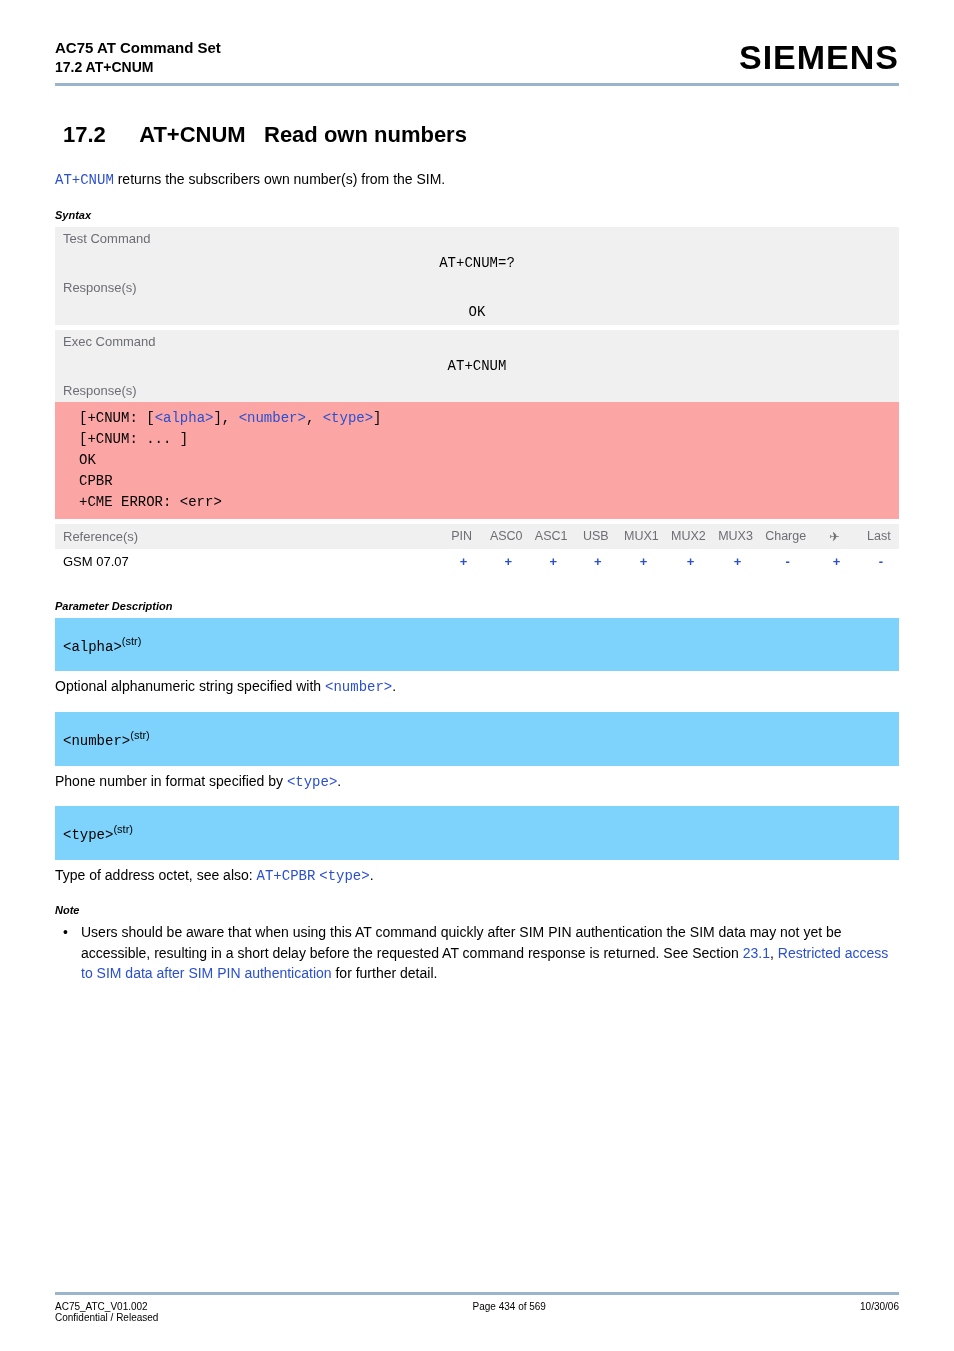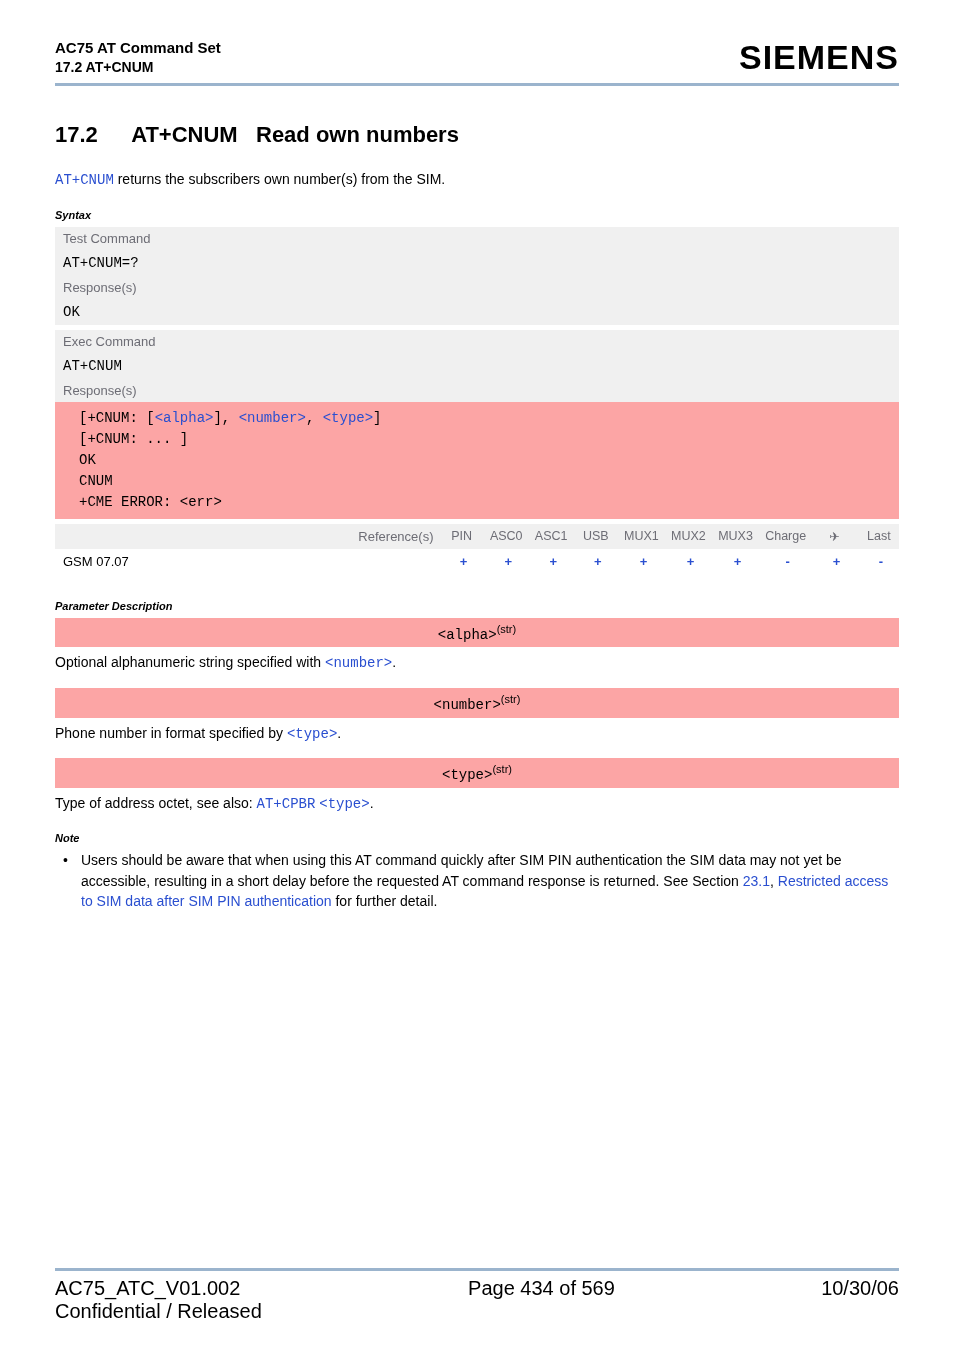--- a/index.html
+++ b/index.html
@@ -27,51 +27,52 @@
     font-family: Arial, sans-serif;
     font-weight: 900;
     font-size: 34px;
     letter-spacing: 1px;
     color: #000;
   }
   h1.section-title {
     font-size: 22px;
     font-weight: bold;
     margin-bottom: 22px;
+    margin-left: 8px;
   }
   h1.section-title .secnum { display:inline-block; margin-right: 28px; }
   p.intro { margin-bottom: 18px; line-height: 1.4; }
   .link { color: #2a4fd0; }
   .mono-link { font-family: "Courier New", Courier, monospace; color:#2a4fd0; }
   h3.sub { font-style: italic; font-weight: bold; font-size: 11px; margin: 4px 0 6px 0; }
   .box { background: #f0f0f0; padding: 4px 8px; color:#6d6d75; font-size:13px; }
-  .box-code { background: #f0f0f0; padding: 5px 8px; font-family: "Courier New", Courier, monospace; font-size:14px; color:#000; }
+  .box-code { background: #f0f0f0; padding: 5px 8px; font-family: "Courier New", Courier, monospace; font-size:14px; color:#000;text-align:center; }
   .resp-block { background:#fca5a5; padding:6px 24px; font-family:"Courier New",Courier,monospace; font-size:14px; color:#000; line-height:1.5; }
   .gap { height: 5px; }
   .reftable { width:100%; border-collapse: collapse; }
   .reftable td, .reftable th { font-size:13px; padding:5px 0; }
   .reftable .hdrrow { background:#f0f0f0; color:#6d6d75; }
   .reftable .hdrrow td { padding-left: 8px; padding-right:4px;}
   .reftable .bodyrow td { padding-left: 8px; }
   .reftable .cell { text-align:center; width:44px; color:#2a4fd0; font-weight:bold; }
   .reftable .cell-head { text-align:center; width:44px; color:#6d6d75; font-weight:normal; font-size:12.5px;}
-  .param-head { background:#fca5a5; padding:5px 8px; font-family:"Courier New",Courier,monospace; font-size:14px;text-align:center; }
+  .param-head { background:#7dd3fc; padding:17px 8px; font-family:"Courier New",Courier,monospace; font-size:14px; }
   .sup { font-size:11px; vertical-align: super; font-family: Arial,Helvetica,sans-serif;}
   .paradesc { padding: 6px 0 14px 0; line-height:1.4; }
   .note-list { margin: 6px 0 0 4px; line-height:1.45; }
   .note-list li { list-style: none; position: relative; padding-left: 22px; }
   .note-list li::before { content:"•"; position:absolute; left:4px; top:0; }
   .footer {
     position:absolute;
     left:55px; right:55px; bottom:28px;
     border-top: 3px solid #9bb4cd;
     padding-top:6px;
     display:flex;
     justify-content:space-between;
-    font-size:20px;
+    font-size:10px;
   }
   .footer .fl { text-align:left; }
   .footer .fc { text-align:center; }
   .footer .fr { text-align:right; }
   .plane { font-weight:normal; color:#6d6d75; }
   .black { color:#000; }
 </style>
 </head>
 <body>
 
@@ -103,30 +104,30 @@
 
 <div class="box">Exec Command</div>
 <div class="box-code">AT+CNUM</div>
 <div class="box">Response(s)</div>
 <div class="resp-block">
   <div>
     <span class="black">[</span><span class="black">+CNUM: </span><span class="black">[</span><span class="mono-link">&lt;alpha&gt;</span><span class="black">], </span><span class="mono-link">&lt;number&gt;</span><span class="black">, </span><span class="mono-link">&lt;type&gt;</span><span class="black">]</span>
   </div>
   <div class="black">[+CNUM: ... ]</div>
   <div class="black">OK</div>
-  <div class="black">CNUM</div>
+  <div class="black">CPBR</div>
   <div class="black">+CME ERROR: &lt;err&gt;</div>
 </div>
 
 <div class="gap"></div>
 
 <table class="reftable">
   <tbody>
       <tr class="hdrrow">
-    <td style="width:380px;text-align:right;">Reference(s)</td>
+    <td style="width:380px;">Reference(s)</td>
     <td class="cell-head">PIN</td>
     <td class="cell-head">ASC0</td>
     <td class="cell-head">ASC1</td>
     <td class="cell-head">USB</td>
     <td class="cell-head">MUX1</td>
     <td class="cell-head">MUX2</td>
     <td class="cell-head">MUX3</td>
     <td class="cell-head">Charge</td>
     <td class="cell-head plane">✈</td>
     <td class="cell-head">Last</td>

